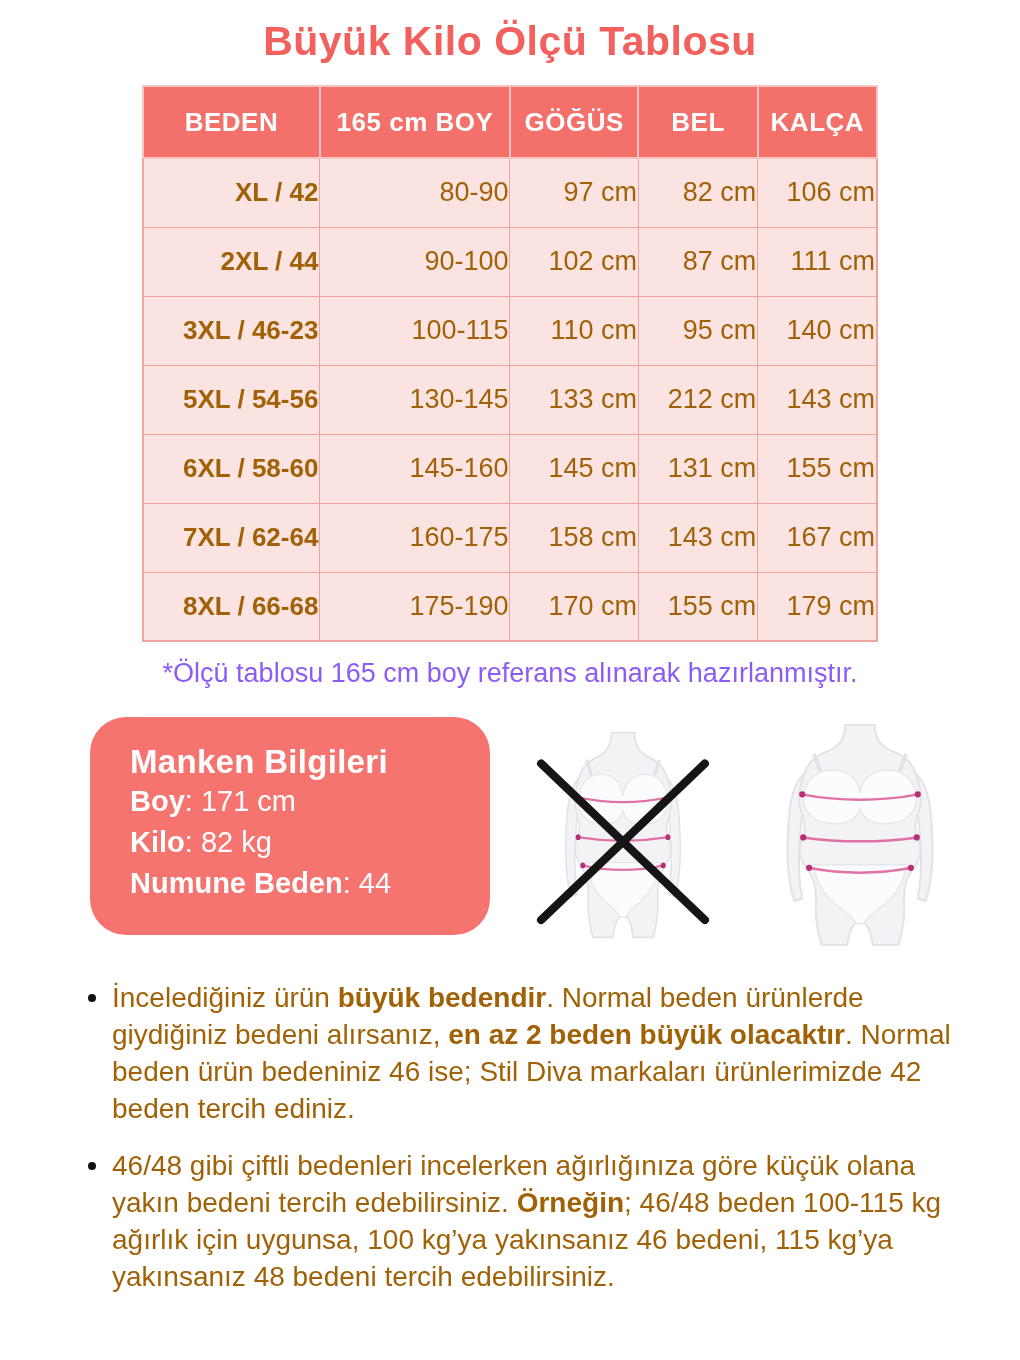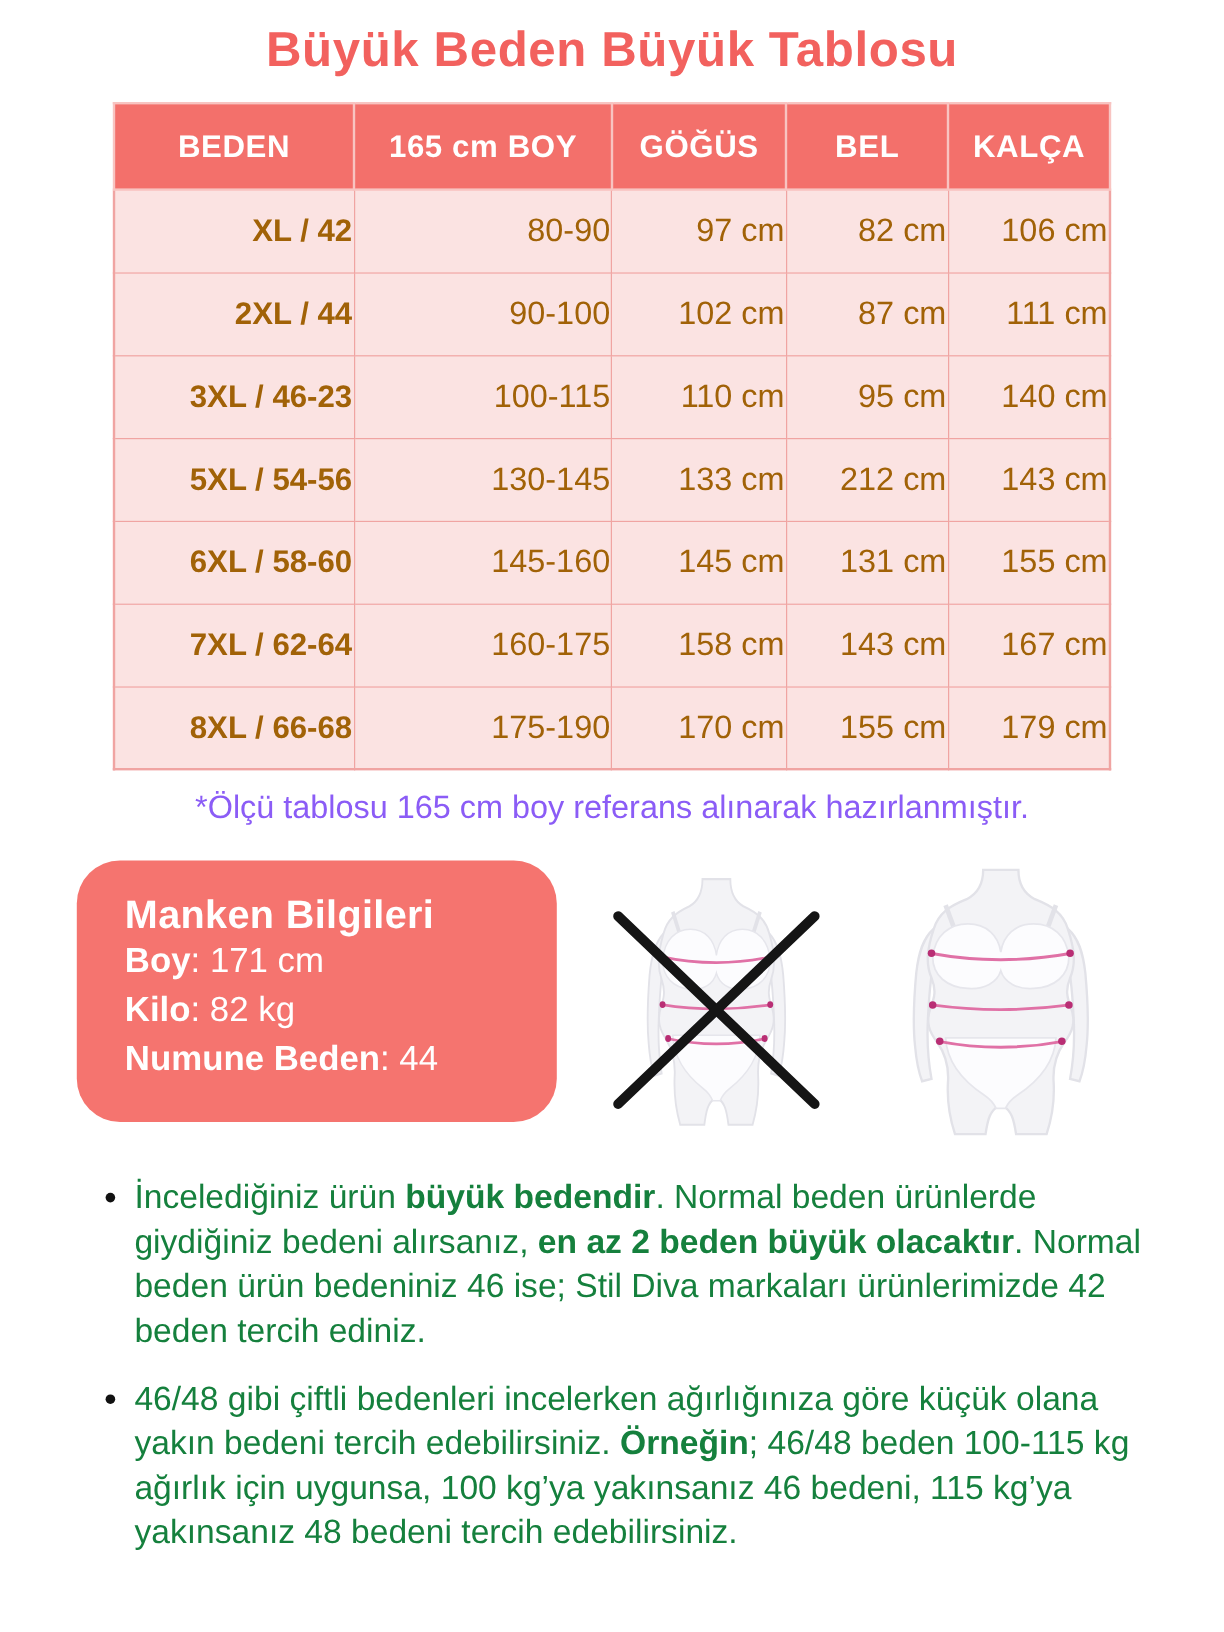--- a/index.html
+++ b/index.html
@@ -21,21 +21,21 @@
   }
   .page{padding:18px 0 0 0;}
 
   h1.page-title{
     margin:0 0 20px 0;text-align:center;
     font-size:41px;font-weight:800;letter-spacing:.5px;
     color:var(--accent);
   }
 
   table.size-table{
-    width:832px;margin:0 auto;border-collapse:collapse;table-layout:fixed;
+    width:736px;margin:0 auto;border-collapse:collapse;table-layout:fixed;
     border:2px solid var(--grid);
   }
   table.size-table th{
     background:var(--header-bg);color:#ffffff;
     font-size:26px;font-weight:700;letter-spacing:.5px;
     height:72px;text-align:center;vertical-align:middle;
     border:2px solid var(--grid-light);
   }
   table.size-table td{
     background:var(--row-bg);color:#a16207;
@@ -49,21 +49,21 @@
   table.size-table th:nth-child(4),table.size-table td:nth-child(4){width:16.25%;}
   table.size-table th:nth-child(5),table.size-table td:nth-child(5){width:16.25%;}
 
   p.footnote{
     margin:16px 0 0 0;text-align:center;
     font-size:27px;color:#8b5cf6;
   }
 
   .info-row{
     display:flex;align-items:flex-start;
-    margin:28px 0 0 0;padding-left:64px;
+    margin:28px 0 0 0;padding-left:90px;
   }
   .model-box{
     width:400px;height:218px;flex:0 0 auto;
     background:var(--box-bg);border-radius:36px;
     color:#ffffff;padding:26px 20px 0 40px;
   }
   .model-title{font-size:33px;font-weight:800;letter-spacing:.3px;}
   .model-fields{font-size:29px;line-height:41px;font-weight:400;}
   .model-fields b{font-weight:800;}
 
@@ -76,35 +76,35 @@
   .fig-strap{stroke:#e2e2e8;stroke-width:4;fill:none;}
   .fig-mline{fill:none;stroke:var(--mline);stroke-width:2.5;}
   .fig-mcap{fill:var(--mcap);}
   .fig-xline{stroke:#151515;stroke-width:9;stroke-linecap:round;}
 
   ul.notes{
     list-style:none;margin:30px 0 0 0;padding:0 60px 0 88px;
   }
   ul.notes li{
     display:flex;gap:16px;margin-bottom:20px;
-    font-size:28px;line-height:37px;color:#15803d;
+    font-size:28px;line-height:37px;color:#a16207;
   }
   ul.notes .dot{
     flex:0 0 auto;width:8px;height:8px;border-radius:50%;
     background:#111111;margin-top:15px;
   }
   ul.notes .note-text{display:block;max-width:860px;}
   ul.notes b{font-weight:800;}
 </style>
 </head>
 <body>
 
 <div class="page">
 
-  <h1 class="page-title">Büyük Beden Büyük Tablosu</h1>
+  <h1 class="page-title">Büyük Kilo Ölçü Tablosu</h1>
 
   <table class="size-table">
     <thead>
       <tr>
           <th>BEDEN</th>
           <th>165 cm BOY</th>
           <th>GÖĞÜS</th>
           <th>BEL</th>
           <th>KALÇA</th>
         </tr>

